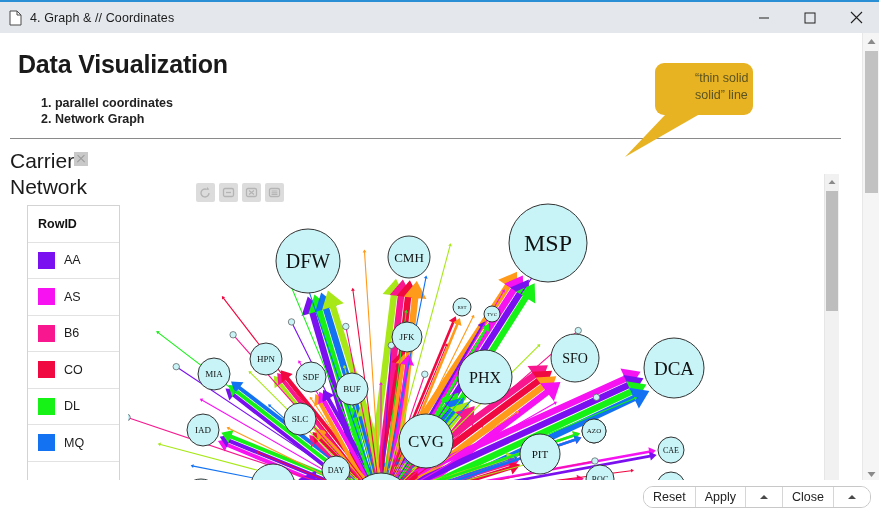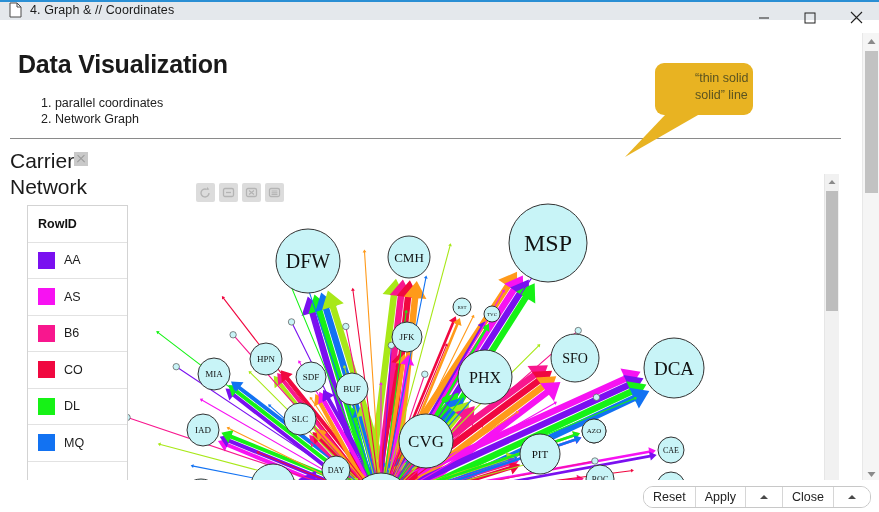--- a/index.html
+++ b/index.html
@@ -11,23 +11,23 @@
   }
   .window{
     position:relative;width:879px;height:512px;
     background:#ffffff;
     border-top:2px solid #2a8fd4;
     box-sizing:border-box;
   }
 
   
   .titlebar{
-    position:absolute;left:0;top:0;width:879px;height:18px;
+    position:absolute;left:0;top:0;width:879px;height:31px;
     background:#e4e8ec;
-    display:flex;align-items:flex-start;
+    display:flex;align-items:center;
   }
   .title-left{display:flex;align-items:center;padding-left:9px;gap:8px;}
   .doc-icon{width:13px;height:16px;position:relative;display:block;}
   .doc-icon svg{display:block;}
   .title-text{
     font-size:12.5px;color:#1b1b1b;letter-spacing:.1px;
     font-family:"Liberation Sans", sans-serif;
   }
   .win-controls{position:absolute;right:0;top:0;height:31px;display:flex;}
   .win-btn{
@@ -42,21 +42,21 @@
     background:#ffffff;overflow:hidden;
   }
   .page-title{
     position:absolute;left:18px;top:17px;
     font-size:25px;font-weight:bold;color:#1a1a1a;
     letter-spacing:-0.2px;
     font-family:"Liberation Sans", sans-serif;
   }
   .ol-list{
     position:absolute;left:41px;top:63px;
-    font-size:12.5px;color:#222;line-height:15.5px;
+    font-size:12.5px;color:#222;line-height:15.5px;font-weight:bold;
   }
   .ol-list div{white-space:nowrap;}
   .hrule{
     position:absolute;left:10px;top:105px;width:831px;height:1px;background:#8a8a8a;
   }
 
   
   .callout-wrap{position:absolute;left:617px;top:16px;width:160px;height:100px;}
   .callout-wrap svg{position:absolute;left:0;top:0;}
   .callout-text{
@@ -76,21 +76,21 @@
     background:#c9c9c9;position:relative;
   }
   .legend-title .broken-img::before,
   .legend-title .broken-img::after{
     content:"";position:absolute;left:2px;top:6px;width:10px;height:1.4px;background:#9a9a9a;
   }
   .legend-title .broken-img::before{transform:rotate(45deg);}
   .legend-title .broken-img::after{transform:rotate(-45deg);}
 
   .legend-table{
-    position:absolute;left:27px;top:172px;width:101px;
+    position:absolute;left:27px;top:172px;width:93px;
     border:1px solid #d3d3d3;border-bottom:none;
     background:#fff;box-sizing:border-box;
   }
   .legend-row{
     height:36.5px;display:flex;align-items:center;
     border-bottom:1px solid #e2e2e2;box-sizing:border-box;
     padding-left:10px;
   }
   .legend-row.head{font-weight:bold;font-size:12.5px;color:#111;}
   .swatch{width:17px;height:17px;display:inline-block;margin-right:9px;}

